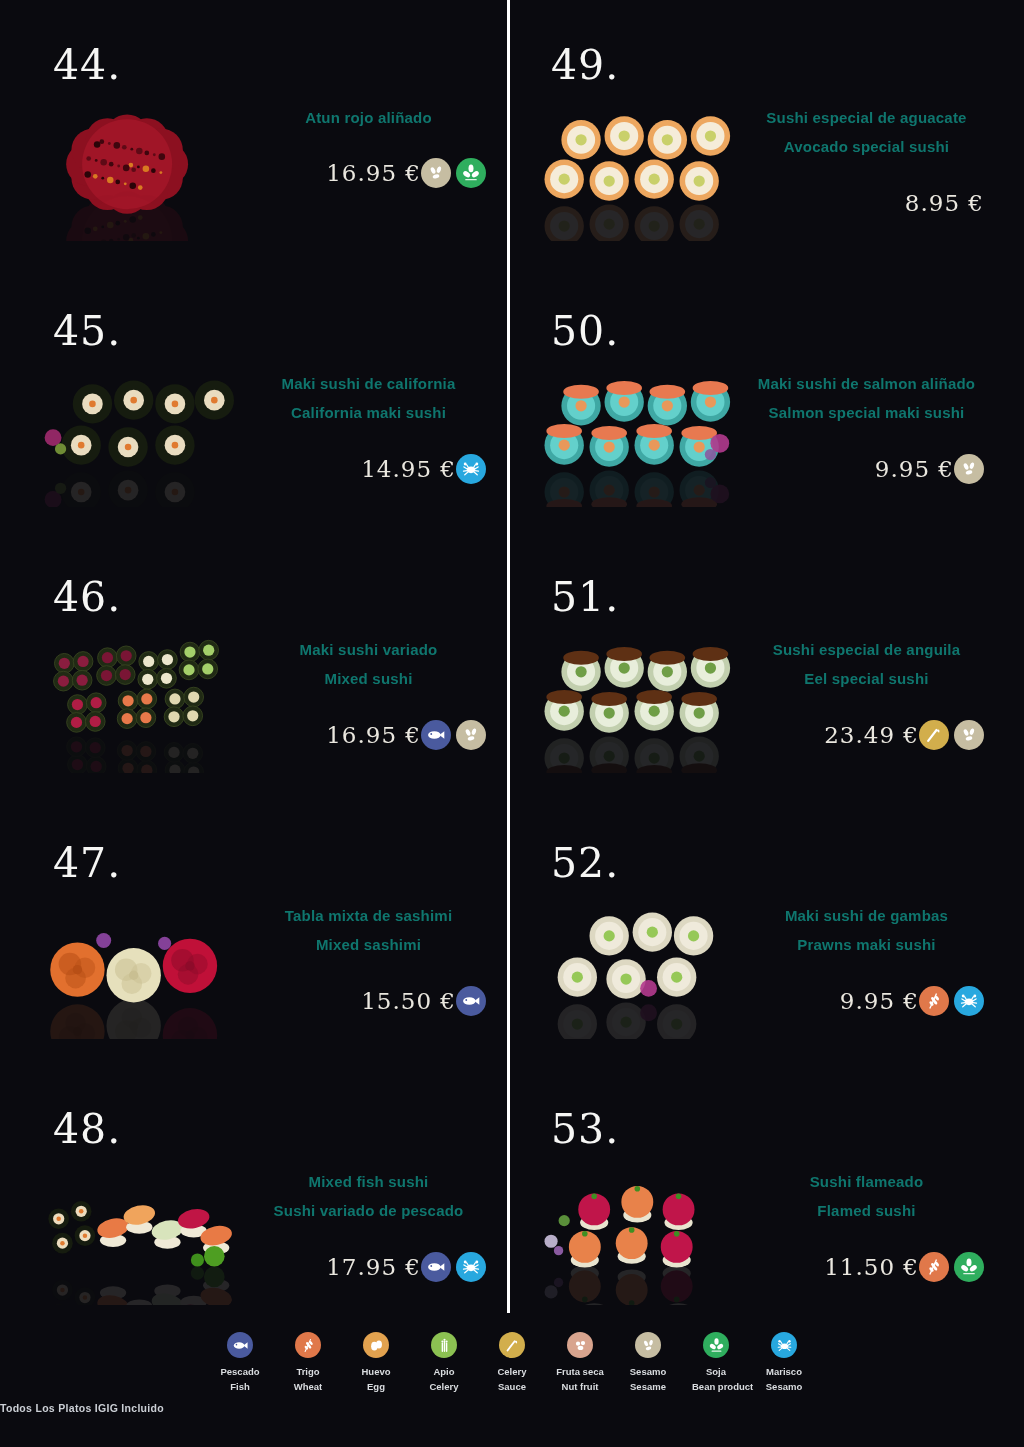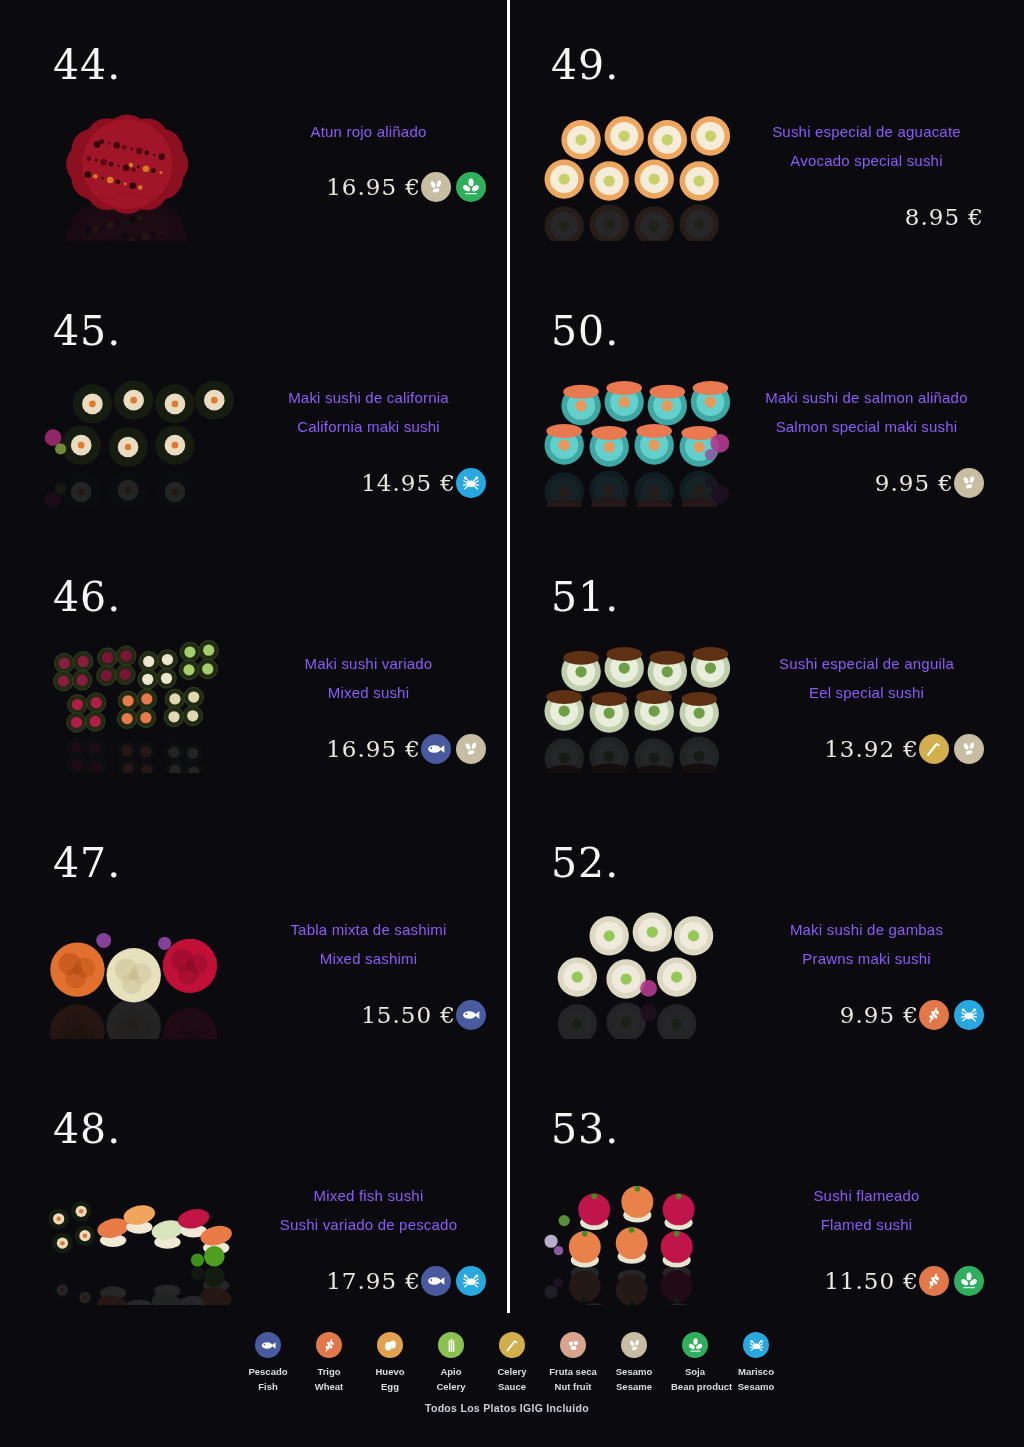--- a/index.html
+++ b/index.html
@@ -9,34 +9,34 @@
   .col{position:absolute;top:42px;width:454px}
   .col-left{left:34px}
   .col-right{left:532px}
   .item{height:266px;position:relative}
   .num{font-family:"DejaVu Serif",serif;font-size:41px;line-height:1.15;color:#f6f6f4;
        margin-left:19px;letter-spacing:1px}
   .body{display:flex;margin-top:2px}
   .photo{width:205px;height:150px;flex:0 0 auto}
   .photo svg{width:100%;height:100%;display:block}
   .info{flex:1;padding-left:10px;display:flex;flex-direction:column}
-  .names{text-align:center;margin-top:26px;font-weight:normal;font-size:15px;
-         line-height:1.95;letter-spacing:.2px;color:#8b5cf6}
+  .names{text-align:center;margin-top:12px;font-weight:bold;font-size:15px;
+         line-height:1.95;letter-spacing:.2px;color:#0f766e}
   .price-row{display:flex;justify-content:flex-end;align-items:center;
              margin-top:26px;padding-left:16px;padding-right:2px}
   .price{font-family:"DejaVu Serif",serif;font-size:23px;color:#eae7df;letter-spacing:1px}
   .badges{display:flex;gap:5px;min-height:30px}
   .badge{width:30px;height:30px;border-radius:50%;display:flex;align-items:center;justify-content:center;flex:0 0 auto}
   .badge svg{width:20px;height:20px;display:block}
-  .legend{position:absolute;top:1332px;left:50%;transform:translateX(-50%);display:flex;gap:13px}
+  .legend{position:absolute;top:1332px;left:50%;transform:translateX(-50%);display:flex;gap:20px}
   .lentry{width:48px;text-align:center;flex:0 0 auto}
   .lentry .badge{width:26px;height:26px;margin:0 auto 7px}
   .lentry .badge svg{width:17px;height:17px}
   .llabel{font-size:9.5px;font-weight:bold;color:#dadde0;line-height:1.55;white-space:nowrap}
-  .footer{position:absolute;top:1402px;left:0;width:1014px;text-align:center;
+  .footer{position:absolute;top:1402px;left:0;width:1014px;text-align:left;
           font-size:10.5px;font-weight:bold;color:#ccd0d6;letter-spacing:.3px}
 </style>
 </head>
 <body>
 
 <div class="divider"></div>
 <div class="col col-left" id="col-left">
     <section class="item">
     <div class="num">44.</div>
     <div class="body">
@@ -805,21 +805,21 @@
               <ellipse cx="174" cy="81" rx="19" ry="7.5" fill="#5e3014"></ellipse>
             </g>
           </svg>
         </div>
       <div class="info">
         <div class="names">
           <div>Sushi especial de anguila</div>
           <div>Eel special sushi</div>
         </div>
         <div class="price-row">
-          <span class="price">13.92 €</span>
+          <span class="price">23.49 €</span>
           <span class="badges">
               <span class="badge " style="background:#d2ae4c">
                 <svg viewBox="0 0 24 24">
                   <path d="M5 19L15 6" stroke="#fff" stroke-width="2.6" stroke-linecap="round" fill="none"></path>
                   <path d="M15 6q4-2 3.5 2q-.5 3-3.5-2z" fill="#fff"></path>
                 </svg>
               </span>
               <span class="badge " style="background:#c6bda2">
                 <svg viewBox="0 0 24 24" fill="#fff">
                   <ellipse cx="8.5" cy="9" rx="2.4" ry="4" transform="rotate(-28 8.5 9)"></ellipse>

